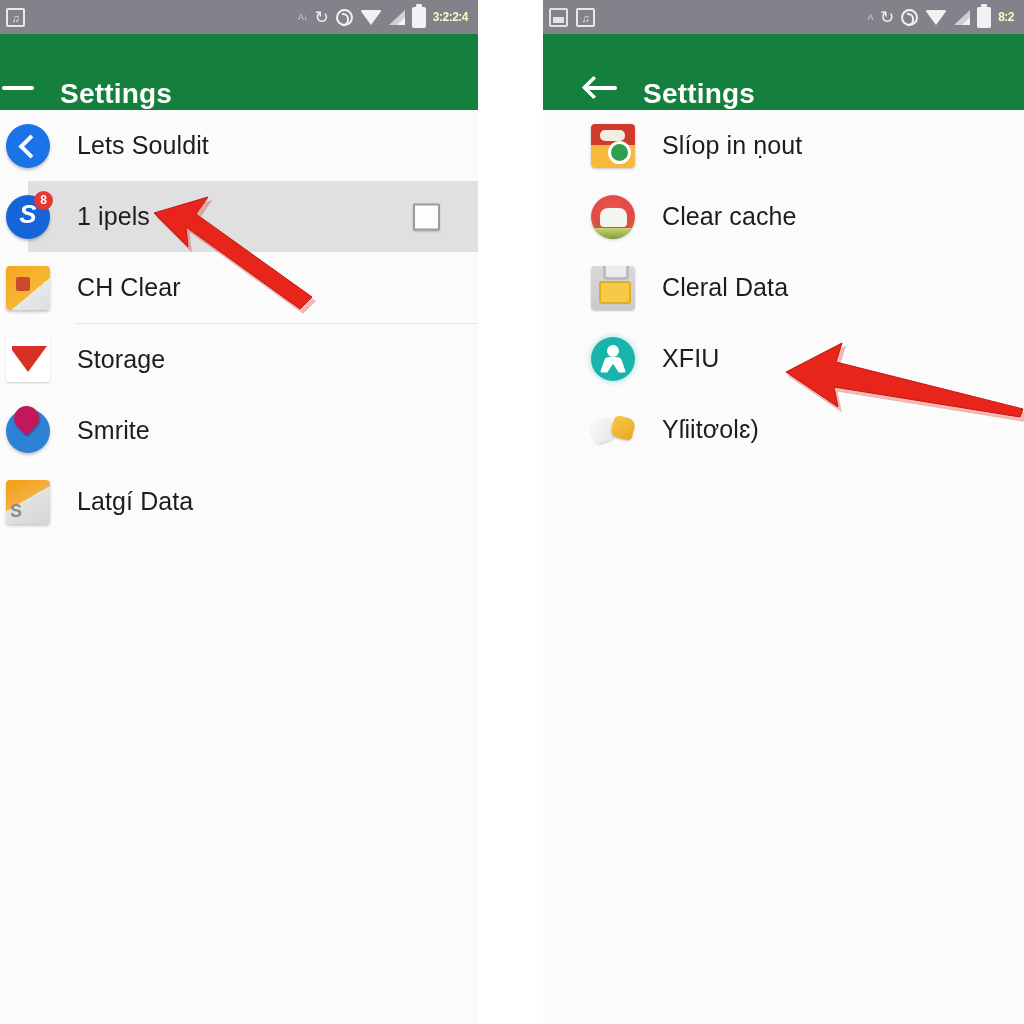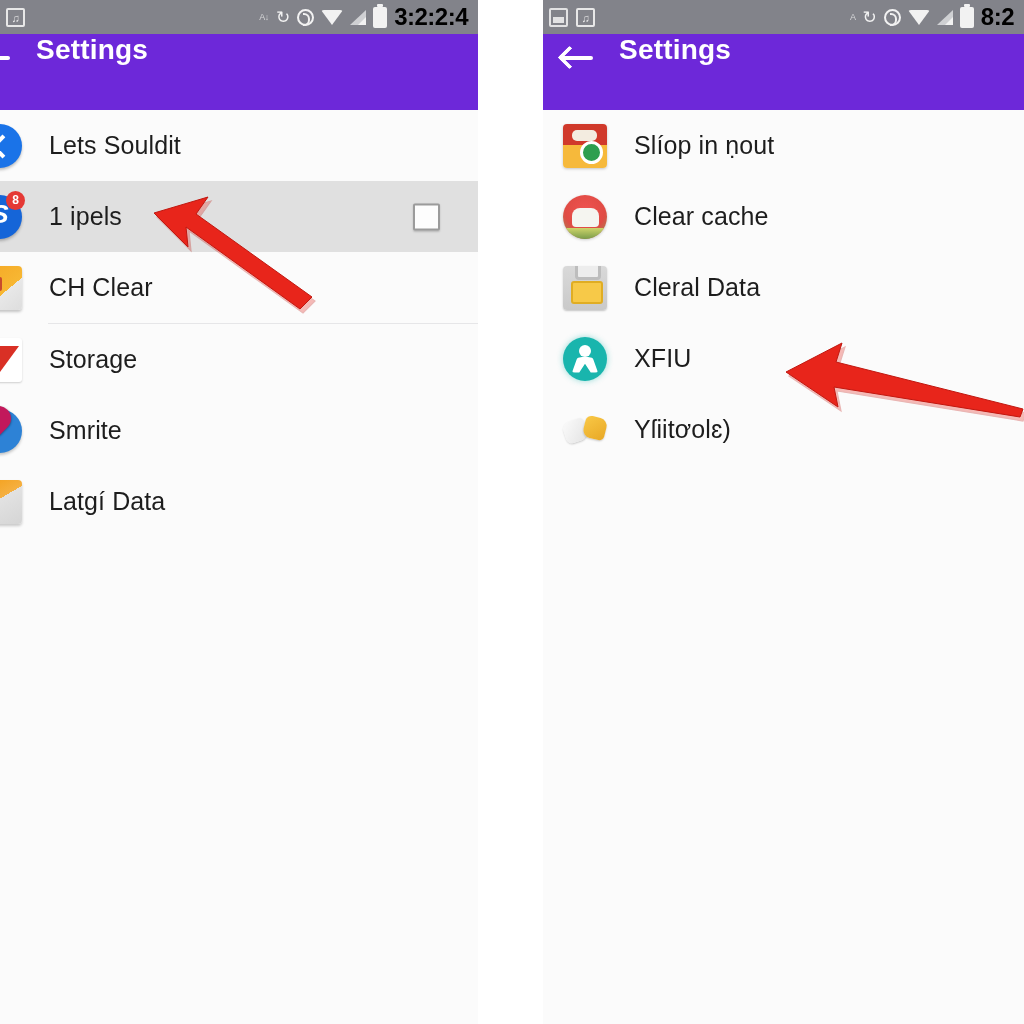--- a/index.html
+++ b/index.html
@@ -28,20 +28,21 @@
     overflow: hidden;
   }
   #panel-left  { left: 0px;   width: 478px; }
   #panel-right { left: 543px; width: 481px; }
 
   .panel-body {
     position: absolute;
     left: 0; right: 0;
     top: 110px; bottom: 0;
     background: #fbfbfb;
+    padding-left: 28px;
   }
 
   
   .status-bar {
     position: relative;
     height: 34px;
     background: #82838a;
     display: flex;
     align-items: center;
     padding: 0 6px;
@@ -137,33 +138,34 @@
   }
   .sb-battery::before {
     content: "";
     position: absolute;
     top: -3px; left: 4px;
     width: 6px; height: 3px;
     background: #f2f2f2;
     border-radius: 1px;
   }
   .sb-clock {
-    color: #000000;
-    font-size: 24px;
+    color: #fef9c3;
+    font-size: 12px;
     font-weight: bold;
     letter-spacing: -.5px;
     white-space: nowrap;
   }
 
   
   .app-bar {
     height: 76px;
-    background: #6d28d9;
+    background: #15803d;
     display: flex;
-    align-items: flex-start;
+    align-items: flex-end;
+    padding-left: 24px;
   }
   .back-arrow {
     width: 46px;
     height: 46px;
     margin-left: 12px;
     position: relative;
     flex: none;
   }
   .back-arrow .shaft {
     position: absolute;

